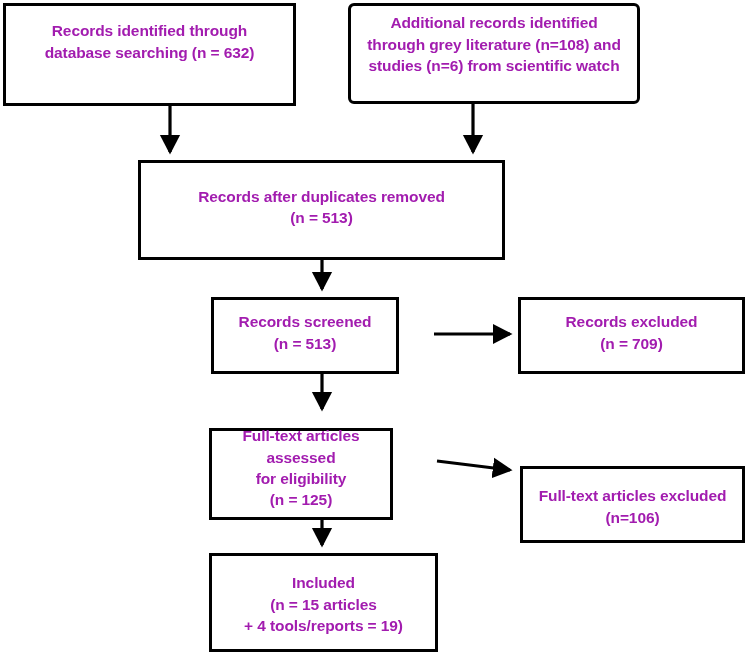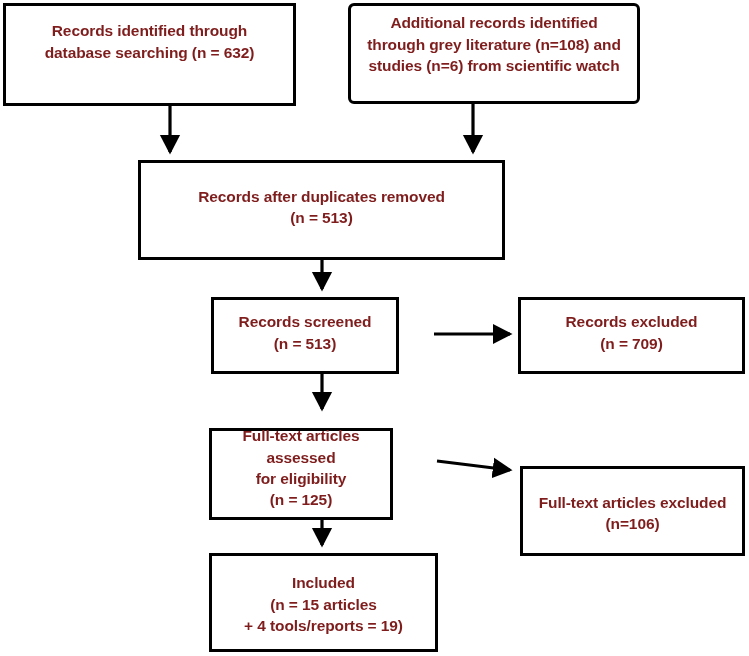--- a/index.html
+++ b/index.html
@@ -25,41 +25,41 @@
   }
   .node {
     position: absolute;
     box-sizing: border-box;
     border: 3px solid #000000;
     background: #ffffff;
     display: flex;
     align-items: center;
     justify-content: center;
     text-align: center;
-    color: #7f1d1d;
+    color: #a21caf;
     font-weight: bold;
     font-size: 15.5px;
     line-height: 1.38;
     letter-spacing: -0.1px;
     padding: 2px 6px;
   }
   .node .txt {
     display: block;
     width: 100%;
     white-space: pre-line;
   }
 
   
   #node-identified-db      { left: 3px;   top: 3px;   width: 293px; height: 103px; }
   #node-identified-other   { left: 348px; top: 3px;   width: 292px; height: 101px; border-radius: 6px; }
   #node-duplicates-removed { left: 138px; top: 160px; width: 367px; height: 100px;  }
   #node-records-screened   { left: 211px; top: 297px; width: 188px; height: 77px;  }
   #node-records-excluded   { left: 518px; top: 297px; width: 227px; height: 77px;  }
   #node-fulltext-assessed  { left: 209px; top: 428px; width: 184px; height: 92px;  }
-  #node-fulltext-excluded  { left: 520px; top: 466px; width: 225px; height: 90px;  }
+  #node-fulltext-excluded  { left: 520px; top: 466px; width: 225px; height: 77px;  }
   #node-included           { left: 209px; top: 553px; width: 229px; height: 99px;  }
 
   
   #node-identified-db .txt      { transform: translateY(-13px); }
   #node-identified-other .txt   { transform: translateY(-9px);  }
   #node-duplicates-removed .txt { transform: translateY(-3px);  }
   #node-records-screened .txt   { transform: translateY(-3px);  }
   #node-records-excluded .txt   { transform: translateY(-3px);  }
   #node-fulltext-assessed .txt  { transform: translateY(-6px);  }
   #node-fulltext-excluded .txt  { transform: translateY(2px);   }

